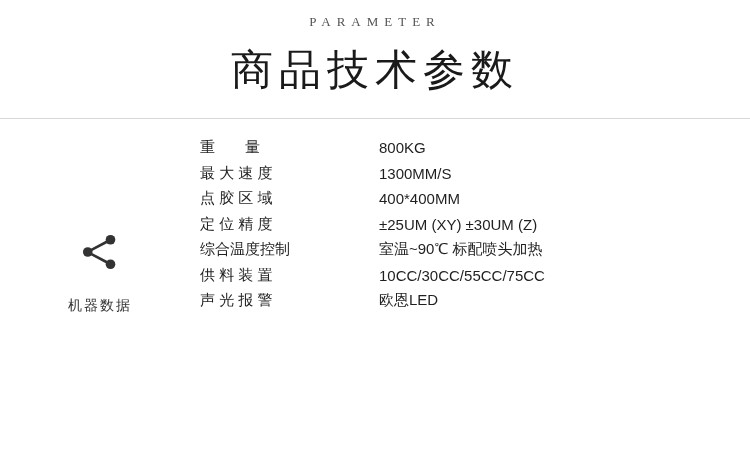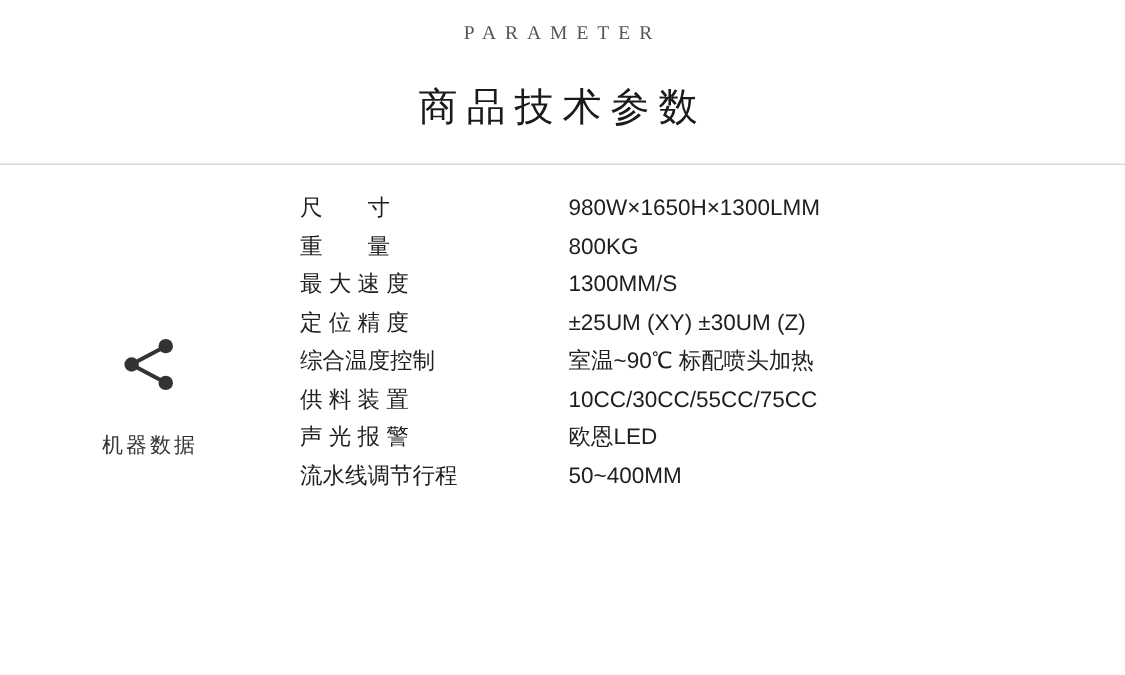--- a/index.html
+++ b/index.html
@@ -24,22 +24,22 @@
     padding-top: 14px;
     text-align: center;
   }
   .eyebrow {
     font-size: 13px;
     letter-spacing: 6px;
     color: #555555;
     font-family: "Liberation Serif", serif;
   }
   .title {
-    margin-top: 24px;
-    font-size: 26px;
+    margin-top: 12px;
+    font-size: 42px;
     letter-spacing: 6px;
     color: #1a1a1a;
     font-family: "Liberation Sans", sans-serif;
     font-weight: normal;
   }
   .divider {
     margin-top: 20px;
     height: 1px;
     background: #d8d8d8;
     width: 100%;
@@ -117,48 +117,44 @@
           <line x1="14.8" y1="21.3" x2="31.3" y2="12.6"></line>
           <line x1="14.8" y1="26.7" x2="31.3" y2="35.4"></line>
         </svg>
       </span>
       <div class="side-text">机器数据</div>
     </div>
 
     <table class="spec-table">
       <tbody>
         <tr>
-          <td class="spec-key">尺　　寸</td>
-          <td class="spec-val">980W×1650H×1300LMM</td>
-        </tr>
-        <tr>
           <td class="spec-key">重　　量</td>
           <td class="spec-val">800KG</td>
         </tr>
         <tr>
           <td class="spec-key">最 大 速 度</td>
           <td class="spec-val">1300MM/S</td>
+        </tr>
+        <tr>
+          <td class="spec-key">点 胶 区 域</td>
+          <td class="spec-val">400*400MM</td>
         </tr>
         <tr>
           <td class="spec-key">定 位 精 度</td>
           <td class="spec-val">±25UM (XY)  ±30UM (Z)</td>
         </tr>
         <tr>
           <td class="spec-key">综合温度控制</td>
           <td class="spec-val">室温~90℃  标配喷头加热</td>
         </tr>
         <tr>
           <td class="spec-key">供 料 装 置</td>
           <td class="spec-val">10CC/30CC/55CC/75CC</td>
         </tr>
         <tr>
           <td class="spec-key">声 光 报 警</td>
           <td class="spec-val">欧恩LED</td>
         </tr>
-        <tr>
-          <td class="spec-key">流水线调节行程</td>
-          <td class="spec-val">50~400MM</td>
-        </tr>
       </tbody>
     </table>
 
   </div>
 </div>
 
 </body></html>

